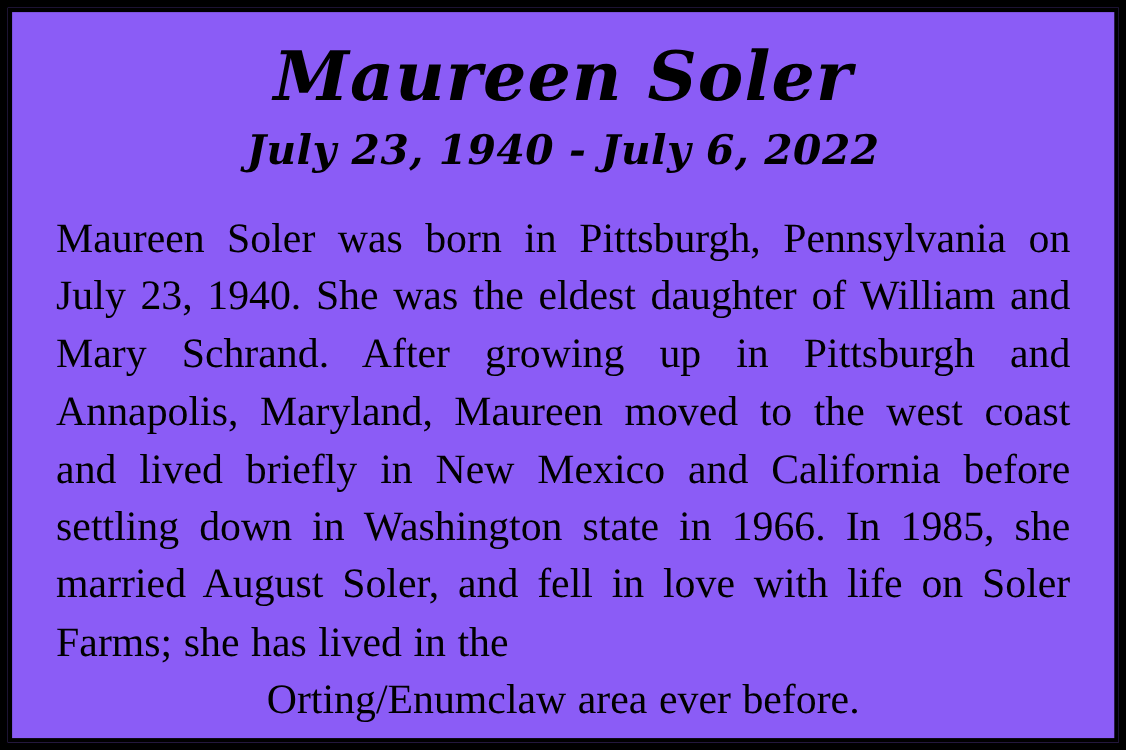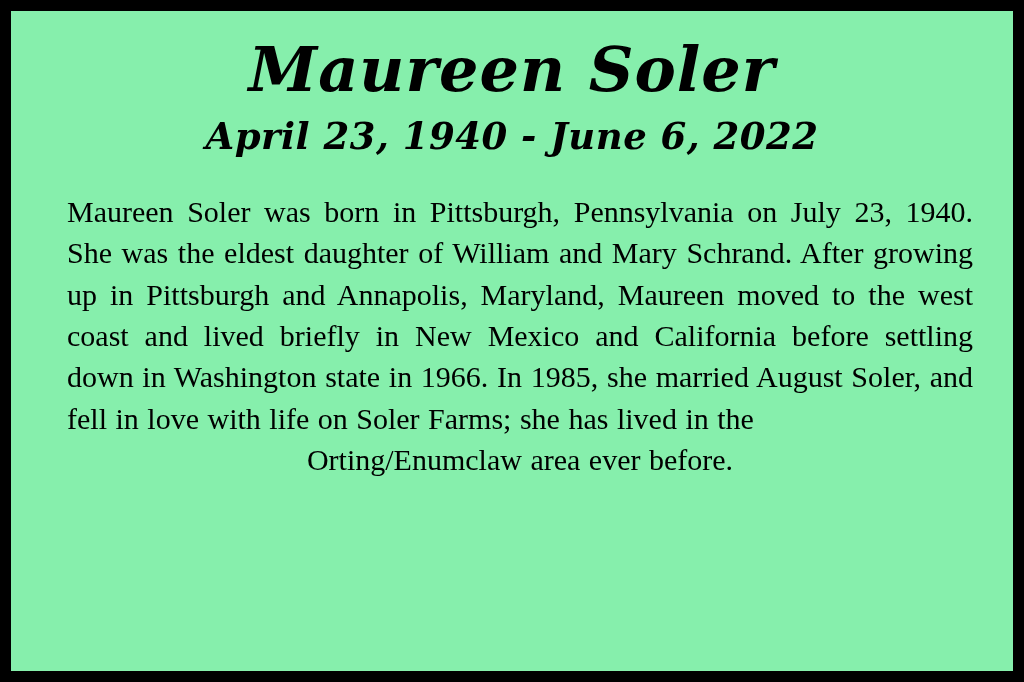--- a/index.html
+++ b/index.html
@@ -21,21 +21,21 @@
     box-sizing: border-box;
     width: 1024px;
     height: 682px;
     background: #000000;
     padding: 7px;
   }
   .notice-inner {
     box-sizing: border-box;
     width: 100%;
     height: 100%;
-    background: #86efac;
+    background: #8b5cf6;
     border: 4px solid #000000;
     padding: 0;
     overflow: hidden;
     position: relative;
   }
 
   .notice-content {
     box-sizing: border-box;
     padding: 26px 40px 0 40px;
   }
@@ -58,23 +58,23 @@
     font-style: italic;
     font-weight: 700;
     font-size: 37px;
     line-height: 1.1;
     letter-spacing: 0.5px;
     margin: 14px 0 0 0;
     white-space: nowrap;
   }
 
   .obituary-body {
-    margin: 34px 0 0 16px;
+    margin: 34px 0 0 0;
     font-family: "Liberation Serif", serif;
-    font-size: 30px;
+    font-size: 38px;
     line-height: 1.38;
     text-align: justify;
     text-justify: inter-word;
     word-spacing: 1px;
     hyphens: none;
   }
   .obituary-body .last-line {
     display: block;
     text-align: center;
     text-align-last: center;
@@ -82,21 +82,21 @@
 </style>
 </head>
 <body>
 
 <div class="notice-frame">
   <div class="notice-inner">
     <div class="notice-content">
 
       <h1 class="deceased-name">Maureen Soler</h1>
 
-      <div class="life-dates">April 23, 1940 - June 6, 2022</div>
+      <div class="life-dates">July 23, 1940 - July 6, 2022</div>
 
       <p class="obituary-body"><span>Maureen Soler was born in Pittsburgh, Pennsylvania on July 23, 1940.  She was the eldest daughter of William and Mary Schrand.  After growing up in Pittsburgh and Annapolis, Maryland, Maureen moved to the west coast and lived briefly in New Mexico and California before settling down in Washington state in 1966.  In 1985, she married August Soler, and fell in love with life on Soler Farms; she has lived in the</span>
         <span class="last-line">Orting/Enumclaw area ever before.</span>
       </p>
 
     </div>
   </div>
 </div>
 
 </body></html>

